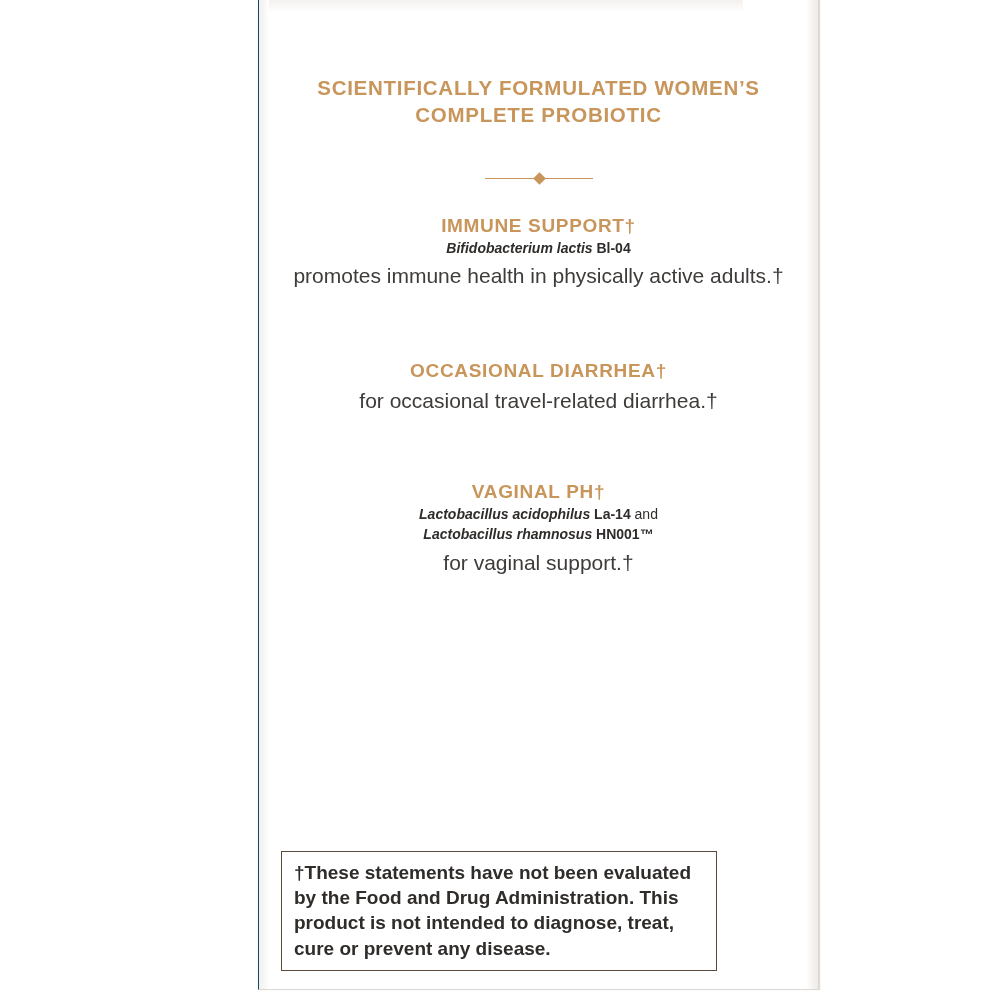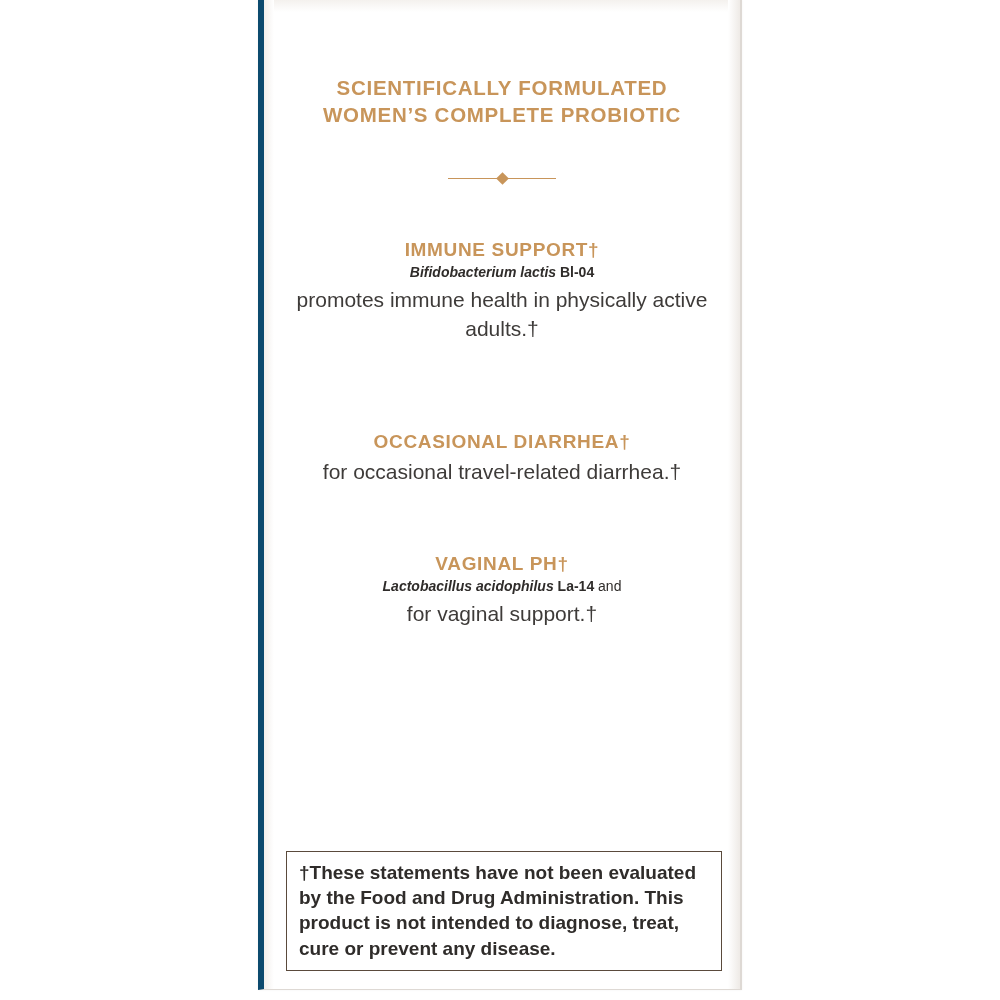--- a/index.html
+++ b/index.html
@@ -8,25 +8,25 @@
     width: 1000px;
     height: 1000px;
     background: #ffffff;
     font-family: "Liberation Sans", sans-serif;
   }
 
   #package {
     position: absolute;
     left: 258px;
     top: 0px;
-    width: 484px;
+    width: 562px;
     height: 990px;
     background: #ffffff;
     box-sizing: border-box;
-    border-left: 6px solid #0c4a6e;
+    border-left: 1px solid #0c4a6e;
     border-right: 2px solid #ded9d4;
     border-bottom: 1px solid #ded9d4;
     box-shadow: 0 0 2px rgba(0,0,0,0.06);
     overflow: hidden;
   }
 
   
   #edge-left {
     position: absolute;
     left: 0px;
@@ -134,22 +134,22 @@
   .benefit-strain span.plain {
     font-weight: normal;
   }
   .benefit-desc {
     margin-top: 4px;
     font-size: 21px;
     line-height: 1.4;
     color: #3e3b39;
   }
 
-  #benefit-1 { margin-top: 54px; }
-  #benefit-2 { margin-top: 88px; }
+  #benefit-1 { margin-top: 30px; }
+  #benefit-2 { margin-top: 70px; }
   #benefit-3 { margin-top: 66px; }
 
   #disclaimer {
     position: absolute;
     left: 22px;
     bottom: 18px;
     width: 436px;
     box-sizing: border-box;
     border: 1.5px solid #5a4a3c;
     padding: 8px 12px 9px 12px;
@@ -192,19 +192,23 @@
       <div class="benefit-title">OCCASIONAL DIARRHEA†</div>
       <div class="benefit-desc">for occasional travel-related diarrhea.†</div>
     </div>
 
     <div class="benefit" id="benefit-3">
       <div class="benefit-title">VAGINAL PH†</div>
       <div class="benefit-strain">
         <i>Lactobacillus acidophilus</i>
         <b>La-14</b><span class="plain"> and</span>
       </div>
+      <div class="benefit-strain">
+        <i>Lactobacillus rhamnosus</i>
+        <b>HN001™</b>
+      </div>
       <div class="benefit-desc">for vaginal support.†</div>
     </div>
 
   </div>
 
   <div id="disclaimer">†These statements have not been evaluated by the Food and Drug Administration. This product is not intended to diagnose, treat, cure or prevent any disease.</div>
 </div>
 
 </body></html>

